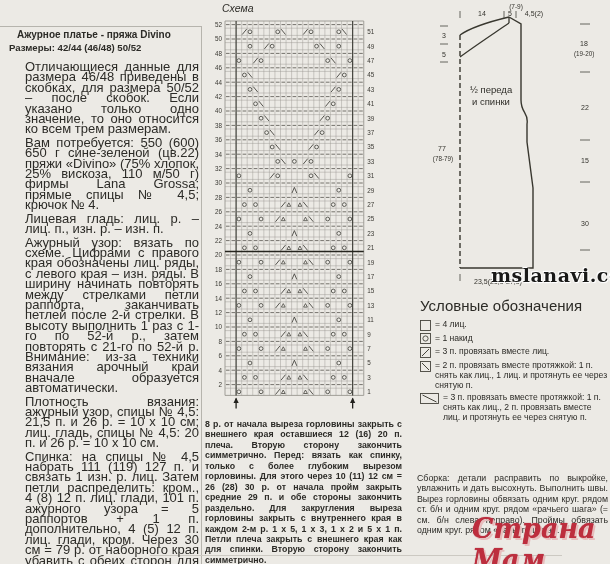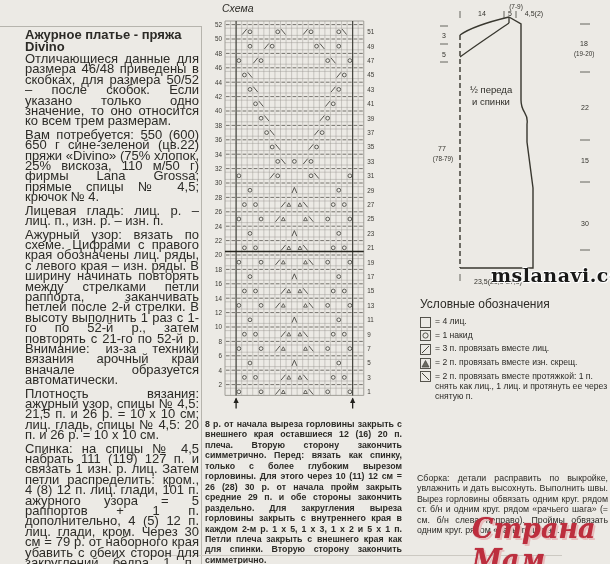--- a/index.html
+++ b/index.html
@@ -4,34 +4,34 @@
 <style>
   html,body{margin:0;padding:0;}
   body{
     width:610px;height:564px;position:relative;overflow:hidden;
     background:#eceae5;
     font-family:"Liberation Sans",sans-serif;color:#2c2b27;
   }
   .abs{position:absolute;}
   
   #left-col{left:9px;top:29px;width:190px;}
-  #left-col h1{font-size:13px;margin:0 0 1px 16px;line-height:12px;}
+  #left-col h1{font-size:10px;margin:0 0 1px 8px;line-height:12px;}
   #left-col h2{font-size:9.6px;margin:0 0 8px 0;line-height:12px;}
   #left-col p{font-size:13px;line-height:10.4px;margin:0 0 3px 16px;text-align:justify;}
   #divider-v{left:201px;top:26px;width:1px;height:538px;background:#b6b4ad;}
   #topline{left:0;top:26px;width:202px;height:1px;background:#b6b4ad;}
   #bottomline{left:150px;top:555px;width:412px;height:1px;background:#ccc9c2;}
   
   #chart-title{left:222px;top:2px;font-size:10.5px;color:#2e2d28;font-style:italic;}
   #chart-wrap{left:209px;top:15px;}
   #chart-note{left:205px;top:419px;width:197px;font-size:8.8px;line-height:10.45px;text-align:justify;font-weight:bold;}
   
   #schematic-wrap{left:432px;top:2px;}
   #legend{left:420px;top:297px;width:190px;}
-  #legend-title{font-size:12px;margin:0 0 5px 0;color:#2c2b26;}
+  #legend-title{font-size:15px;margin:0 0 5px 0;color:#2c2b26;}
   .lg-row{display:flex;align-items:flex-start;margin-bottom:2.2px;}
   .lg-sym{flex:0 0 auto;margin-right:4px;margin-top:0.5px;}
   .lg-txt{font-size:8.6px;line-height:10px;}
   #assembly{left:417px;top:473px;width:191px;font-size:8.8px;line-height:10.45px;text-align:justify;}
   
   #wm-mslanavi{
     left:491px;top:264px;font-family:"DejaVu Serif",serif;font-weight:bold;
     font-size:19px;color:#191918;letter-spacing:0.5px;
     text-shadow:0 0 2px #fff,0 0 3px #fff,1px 1px 0 #fff,-1px -1px 0 #fff;
   }
@@ -44,20 +44,21 @@
 </style>
 </head>
 <body>
 
 <div id="topline" class="abs"></div>
 <div id="divider-v" class="abs"></div>
 <div id="bottomline" class="abs"></div>
 
 <div id="left-col" class="abs">
   <h1>Ажурное платье - пряжа Divino</h1>
+  <h2>Размеры: 42/44 (46/48) 50/52</h2>
   <p>Отличающиеся данные для размера 46/48 приведены в скобках, для размера 50/52 – после скобок. Если указано только одно значение, то оно относится ко всем трем размерам.</p>
   <p>Вам потребуется: 550 (600) 650 г сине-зеленой (цв.22) пряжи «Divino» (75% хлопок, 25% вискоза, 110 м/50 г) фирмы Lana Grossa; прямые спицы № 4,5; крючок № 4.</p>
   <p>Лицевая гладь: лиц. р. – лиц. п., изн. р. – изн. п.</p>
   <p>Ажурный узор: вязать по схеме. Цифрами с правого края обозначены лиц. ряды, с левого края – изн. ряды. В ширину начинать повторять между стрелками петли раппорта, заканчивать петлей после 2-й стрелки. В высоту выполнить 1 раз с 1-го по 52-й р., затем повторять с 21-го по 52-й р. Внимание: из-за техники вязания арочный край вначале образуется автоматически.</p>
   <p>Плотность вязания: ажурный узор, спицы № 4,5: 21,5 п. и 26 р. = 10 х 10 см; лиц. гладь, спицы № 4,5: 20 п. и 26 р. = 10 х 10 см.</p>
   <p>Спинка: на спицы № 4,5 набрать 111 (119) 127 п. и связать 1 изн. р. лиц. Затем петли распределить: кром., 4 (8) 12 п. лиц. глади, 101 п. ажурного узора = 5 раппортов + 1 п. дополнительно, 4 (5) 12 п. лиц. глади, кром. Через 30 см = 79 р. от наборного края убавить с обеих сторон для закруглений бедра 1 п., затем в каждом 12-м р. – еще 3 х 1 п. = 103 (111) 119 п. Через 15 см = 38 р. от 1-го убавления отметить с обеих сторон окончание закруглений бедра. Через 22 см = 58 р. от отметок закрыть с обеих сторон для пройм 4 п., затем в каждом 2-м р. – 1 х 3, 1 х 2 и 1 х 1 п. = 83 (91) 99 п. Далее вязать прямо, продолжая вязать на средних 81 п. ажурным узором, для размера 46/48 вязать с обеих сторон по 4 п., для размера 50/52 – по 8 п. лиц. гладью. Через 15 (16) 17 см = 40 (42) 44 р. от начала пройм закрыть для выреза горловины средние 39 п. и обе стороны закончить раздельно. Для закругления выреза горловины закрыть с внутреннего края в каждом 2-м р. 1 х 4 и 2 х 3 п. Через 3 см =</p>
 </div>
 
 <div id="chart-title" class="abs">Схема</div>
 <div id="chart-wrap" class="abs">
@@ -1070,28 +1071,28 @@
   <div class="lg-row">
     <svg class="lg-sym" width="11" height="11">
         <rect x="0.5" y="0.5" width="10" height="10" fill="none" stroke="#45443c" stroke-width="0.9"></rect>
         <line x1="2" y1="9" x2="9" y2="2" stroke="#45443c" stroke-width="1"></line>
       </svg>
     <span class="lg-txt">= 3 п. провязать вместе лиц.</span>
   </div>
   <div class="lg-row">
     <svg class="lg-sym" width="11" height="11">
         <rect x="0.5" y="0.5" width="10" height="10" fill="none" stroke="#45443c" stroke-width="0.9"></rect>
-        <path d="M2,9 L9,9 L5.5,2.5 Z" fill="#6b6a62" stroke="#45443c" stroke-width="0.7"></path>
-      </svg>
-    <span class="lg-txt">= 2 п. провязать вместе изн. скрещ.</span>
-  </div>
-  <div class="lg-row">
-    <svg class="lg-sym" width="11" height="11">
-        <rect x="0.5" y="0.5" width="10" height="10" fill="none" stroke="#45443c" stroke-width="0.9"></rect>
         <line x1="2" y1="2" x2="9" y2="9" stroke="#45443c" stroke-width="1"></line>
       </svg>
     <span class="lg-txt">= 2 п. провязать вместе протяжкой: 1 п. снять как лиц., 1 лиц. и протянуть ее через снятую п.</span>
   </div>
+  <div class="lg-row">
+    <svg class="lg-sym" width="19" height="11">
+        <rect x="0.5" y="0.5" width="18" height="10" fill="none" stroke="#45443c" stroke-width="0.9"></rect>
+        <line x1="2.5" y1="2" x2="16.5" y2="9" stroke="#45443c" stroke-width="1"></line>
+      </svg>
+    <span class="lg-txt">= 3 п. провязать вместе протяжкой: 1 п. снять как лиц., 2 п. провязать вместе лиц. и протянуть ее через снятую п.</span>
+  </div>
 </div>
 
 <div id="assembly" class="abs">Сборка: детали расправить по выкройке, увлажнить и дать высохнуть. Выполнить швы. Вырез горловины обвязать одним круг. рядом ст. б/н и одним круг. рядом «рачьего шага» (= см. б/н слева направо). Проймы обвязать одним круг. рядом «рачьего шага».</div>
 
 <div id="wm-strana" class="abs">Страна Мам</div>
 
 </body></html>

